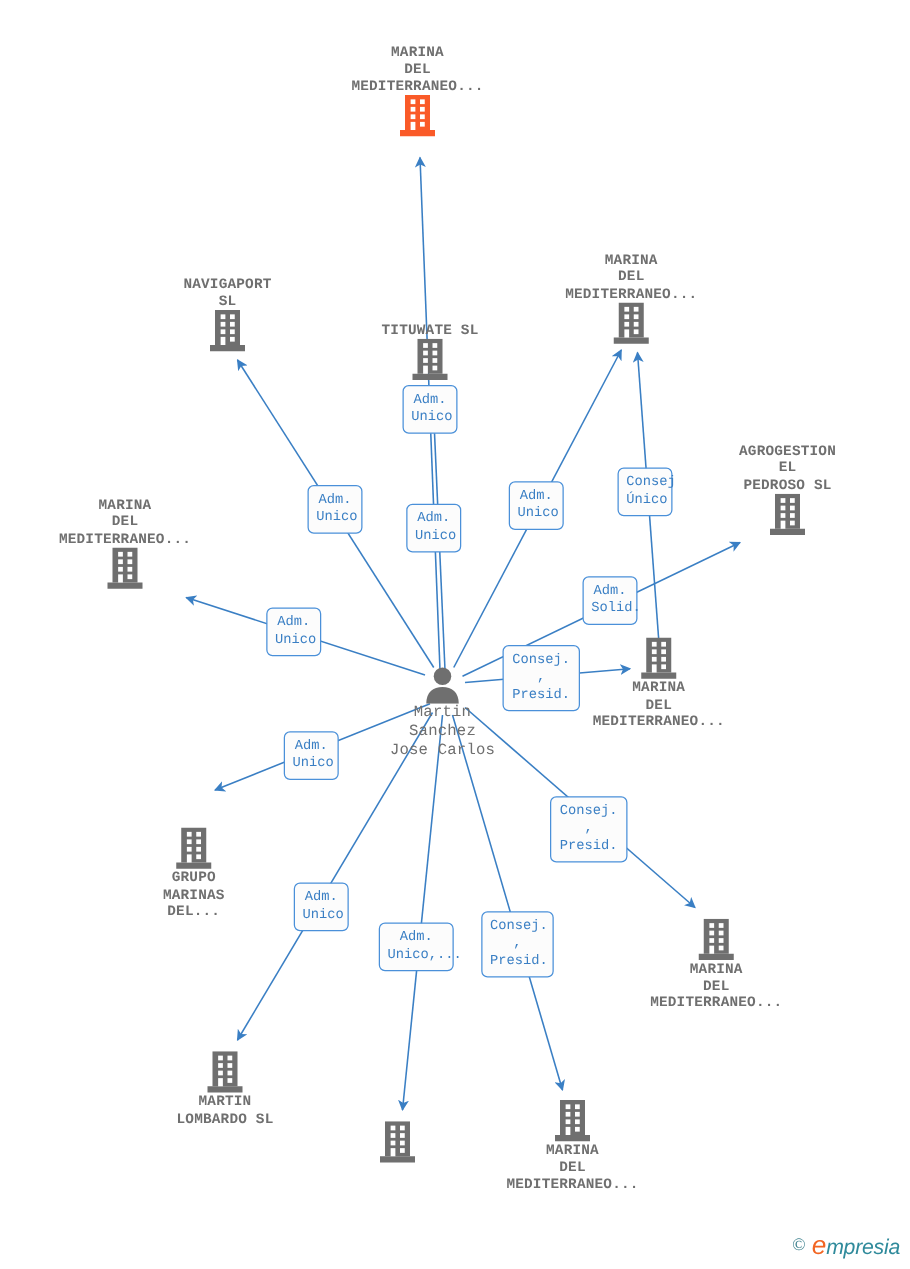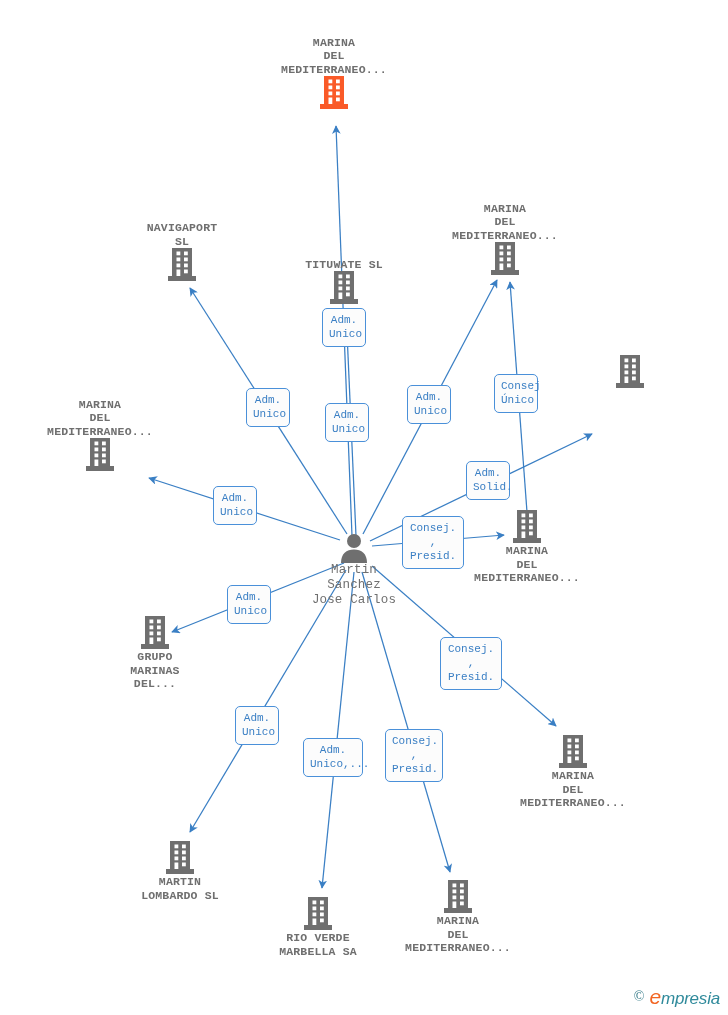--- a/index.html
+++ b/index.html
@@ -180,20 +180,23 @@
             <rect x="17" y="3.5" width="3.8" height="3.8" fill="#ffffff"></rect>
             <rect x="9.5" y="9.5" width="3.8" height="3.8" fill="#ffffff"></rect>
             <rect x="17" y="9.5" width="3.8" height="3.8" fill="#ffffff"></rect>
             <rect x="9.5" y="15.5" width="3.8" height="3.8" fill="#ffffff"></rect>
             <rect x="17" y="15.5" width="3.8" height="3.8" fill="#ffffff"></rect>
             <rect x="17" y="21.5" width="3.8" height="3.8" fill="#ffffff"></rect>
             <rect x="9.5" y="21.5" width="3.8" height="6.5" fill="#ffffff"></rect>
           </svg></div>
       </div>
       <div class="node" style="left: 630px; top: 354.5px;">
+        <div class="node-label">AGROGESTION
+EL
+PEDROSO  SL</div>
         <div class="node-icon"><svg width="30" height="34" viewBox="0 0 30 34">
             <rect x="5" y="0" width="20" height="28" fill="#6f6f6f"></rect>
             <rect x="1" y="28" width="28" height="5" fill="#6f6f6f"></rect>
             <rect x="9.5" y="3.5" width="3.8" height="3.8" fill="#ffffff"></rect>
             <rect x="17" y="3.5" width="3.8" height="3.8" fill="#ffffff"></rect>
             <rect x="9.5" y="9.5" width="3.8" height="3.8" fill="#ffffff"></rect>
             <rect x="17" y="9.5" width="3.8" height="3.8" fill="#ffffff"></rect>
             <rect x="9.5" y="15.5" width="3.8" height="3.8" fill="#ffffff"></rect>
             <rect x="17" y="15.5" width="3.8" height="3.8" fill="#ffffff"></rect>
             <rect x="17" y="21.5" width="3.8" height="3.8" fill="#ffffff"></rect>
@@ -236,21 +239,21 @@
       </div>
       <div class="node" style="left: 354px; top: 533px;">
         <div class="node-icon"><svg width="30" height="30" viewBox="0 0 30 30">
             <circle cx="15" cy="8" r="7" fill="#6f6f6f"></circle>
             <path d="M 2 30 C 2 20.5 7.5 16.5 15 16.5 C 22.5 16.5 28 20.5 28 30 Z" fill="#6f6f6f"></path>
           </svg></div>
         <div class="node-label person">Martin
 Sanchez
 Jose Carlos</div>
       </div>
-      <div class="node" style="left: 155px; top: 616px;">
+      <div class="node" style="left: 155px; top: 662px;">
         <div class="node-icon"><svg width="30" height="34" viewBox="0 0 30 34">
             <rect x="5" y="0" width="20" height="28" fill="#6f6f6f"></rect>
             <rect x="1" y="28" width="28" height="5" fill="#6f6f6f"></rect>
             <rect x="9.5" y="3.5" width="3.8" height="3.8" fill="#ffffff"></rect>
             <rect x="17" y="3.5" width="3.8" height="3.8" fill="#ffffff"></rect>
             <rect x="9.5" y="9.5" width="3.8" height="3.8" fill="#ffffff"></rect>
             <rect x="17" y="9.5" width="3.8" height="3.8" fill="#ffffff"></rect>
             <rect x="9.5" y="15.5" width="3.8" height="3.8" fill="#ffffff"></rect>
             <rect x="17" y="15.5" width="3.8" height="3.8" fill="#ffffff"></rect>
             <rect x="17" y="21.5" width="3.8" height="3.8" fill="#ffffff"></rect>
@@ -299,22 +302,20 @@
             <rect x="1" y="28" width="28" height="5" fill="#6f6f6f"></rect>
             <rect x="9.5" y="3.5" width="3.8" height="3.8" fill="#ffffff"></rect>
             <rect x="17" y="3.5" width="3.8" height="3.8" fill="#ffffff"></rect>
             <rect x="9.5" y="9.5" width="3.8" height="3.8" fill="#ffffff"></rect>
             <rect x="17" y="9.5" width="3.8" height="3.8" fill="#ffffff"></rect>
             <rect x="9.5" y="15.5" width="3.8" height="3.8" fill="#ffffff"></rect>
             <rect x="17" y="15.5" width="3.8" height="3.8" fill="#ffffff"></rect>
             <rect x="17" y="21.5" width="3.8" height="3.8" fill="#ffffff"></rect>
             <rect x="9.5" y="21.5" width="3.8" height="6.5" fill="#ffffff"></rect>
           </svg></div>
-        <div class="node-label">RIO VERDE
-MARBELLA SA</div>
       </div>
       <div class="node" style="left: 458px; top: 880px;">
         <div class="node-icon"><svg width="30" height="34" viewBox="0 0 30 34">
             <rect x="5" y="0" width="20" height="28" fill="#6f6f6f"></rect>
             <rect x="1" y="28" width="28" height="5" fill="#6f6f6f"></rect>
             <rect x="9.5" y="3.5" width="3.8" height="3.8" fill="#ffffff"></rect>
             <rect x="17" y="3.5" width="3.8" height="3.8" fill="#ffffff"></rect>
             <rect x="9.5" y="9.5" width="3.8" height="3.8" fill="#ffffff"></rect>
             <rect x="17" y="9.5" width="3.8" height="3.8" fill="#ffffff"></rect>
             <rect x="9.5" y="15.5" width="3.8" height="3.8" fill="#ffffff"></rect>

